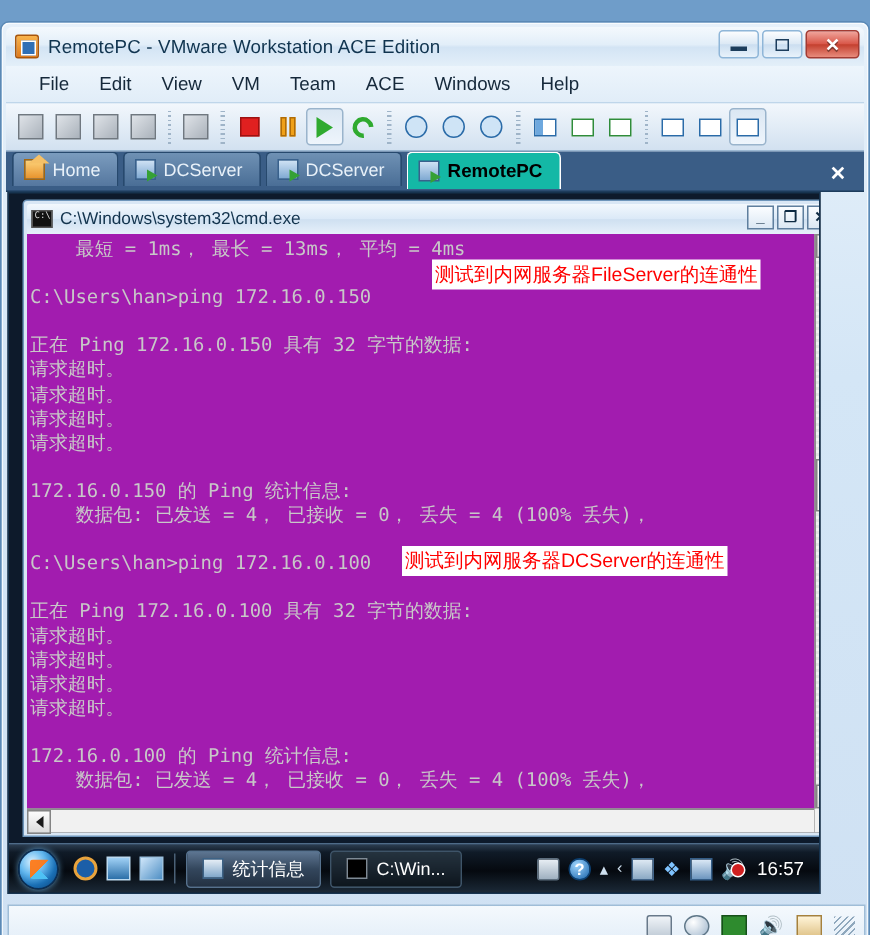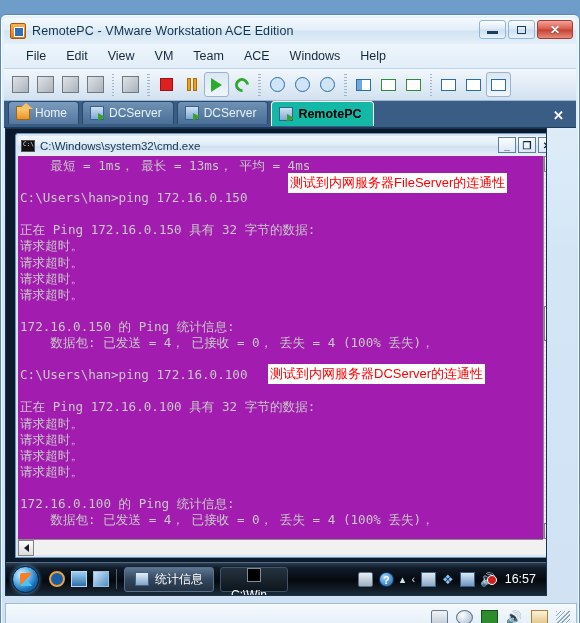--- a/index.html
+++ b/index.html
@@ -393,21 +393,21 @@
       <div class="ql">
         <span class="g ie"></span>
         <span class="g showdesk"></span>
         <span class="g flip3d"></span>
       </div>
       <div class="tb-sep"></div>
       <div class="tbtask">
         <span class="ti ti-net"></span>
         <span>统计信息</span>
       </div>
-      <div class="tbtask dark" style="margin-left:6px;flex-direction:column;">
+      <div class="tbtask dark" style="margin-left:6px;">
         <span class="ti ti-cmd"></span>
         <span>C:\Win...</span>
       </div>
       <div class="tray">
         <span class="t t-kb"></span>
         <span class="t t-help">?</span>
         <span class="t-chev">▴</span>
         <span class="t-chev">‹</span>
         <span class="t t-vm"></span>
         <span class="t-vmw">❖</span>

